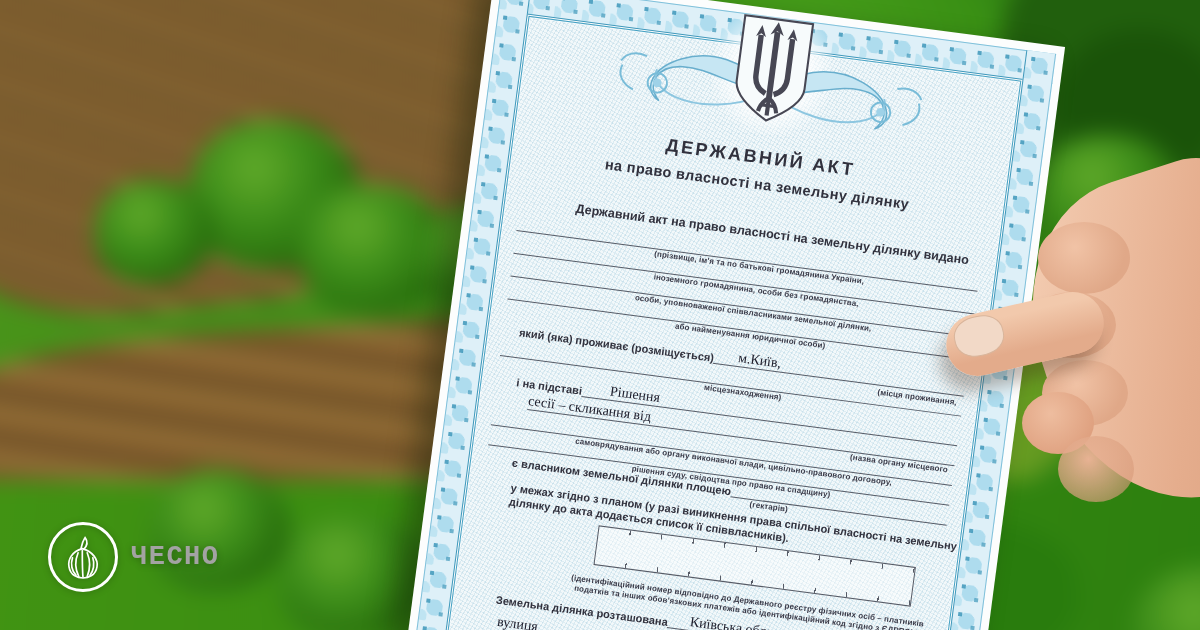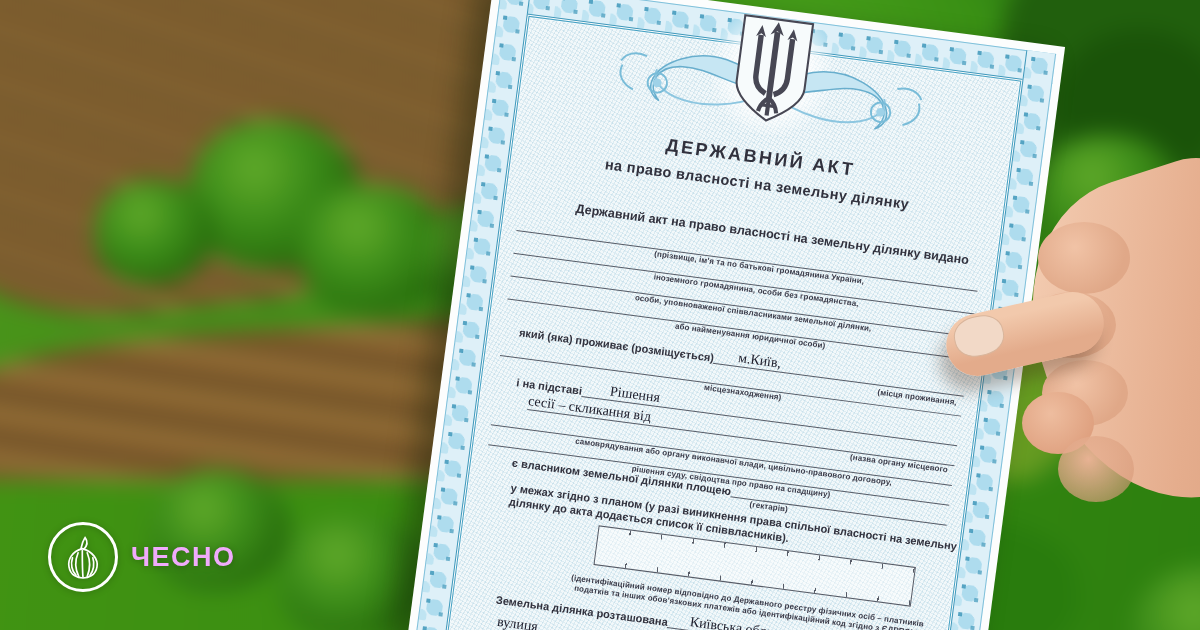--- a/index.html
+++ b/index.html
@@ -103,21 +103,21 @@
   .tip1{left:1022px;top:392px;width:72px;height:62px;border-radius:50%;
     background:radial-gradient(circle at 40% 35%,#eebd9f,#dfa180 75%);}
   .tip2{left:1058px;top:436px;width:76px;height:66px;border-radius:50%;
     background:radial-gradient(circle at 40% 35%,#e8b294,#d5977699 85%);}
 
   
   .logo{position:absolute;left:48px;top:522px;display:flex;align-items:center;gap:13px;
     filter:drop-shadow(0 1px 3px rgba(0,0,0,.25));}
   .logo-circle{width:64px;height:64px;border:3px solid #fff;border-radius:50%;
     display:flex;align-items:center;justify-content:center;}
-  .logo-text{color:#f0abfc;font-size:27px;font-weight:700;letter-spacing:1.5px;}
+  .logo-text{color:#a3a3a3;font-size:27px;font-weight:700;letter-spacing:1.5px;font-family:Liberation Mono, monospace;}
 </style>
 </head>
 <body>
 
 <div class="stage">
 
   <div class="bg">
     <div class="bg-base"></div>
     <div class="soil-tl"></div>
     <div class="field-bright"></div>

